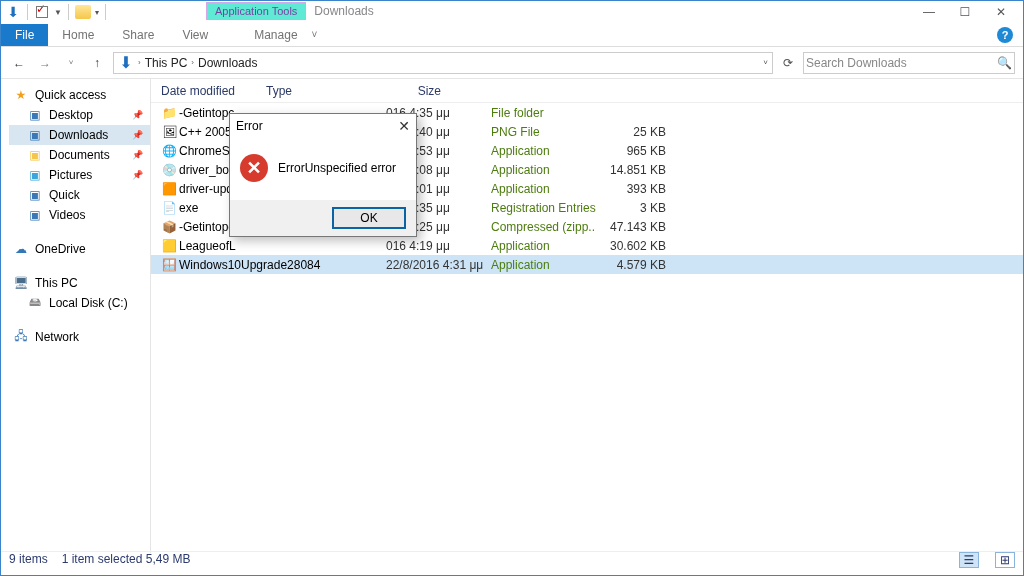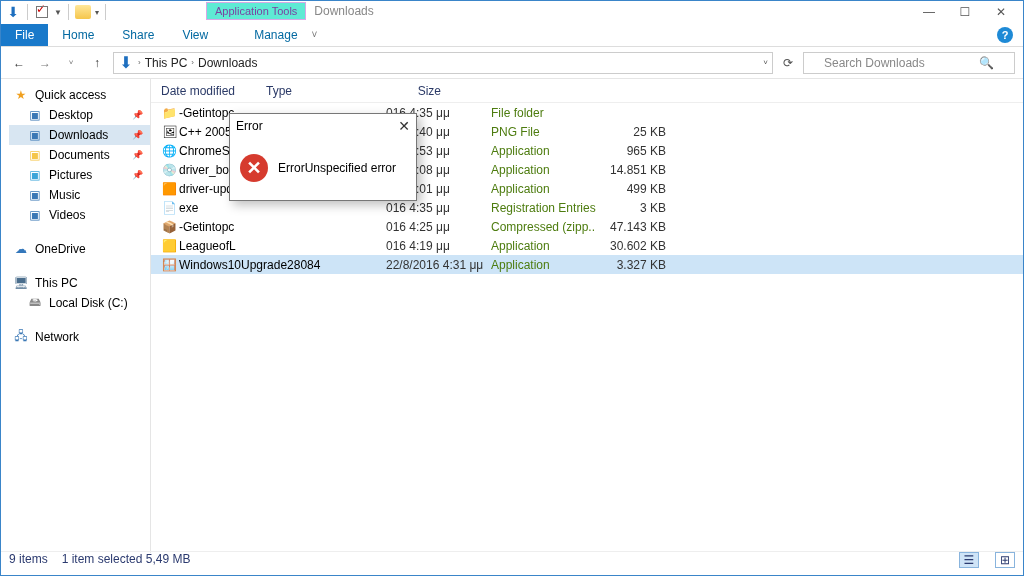--- a/index.html
+++ b/index.html
@@ -13,36 +13,36 @@
 .qat .chk::after { content:""; position:absolute; width:10px; height:10px; border:1px solid #777; top:2px; left:2px; }
 .qat .folder-ico { width:16px; height:14px; background:linear-gradient(#ffe79a,#f5c64b); border-radius:2px; }
 .qat .drop { font-size:8px; color:#555; }
 .ribbon-tabs-extra { position:absolute; top:1px; left:205px; display:flex; gap:8px; align-items:center; }
 .apptools { background:#5eead4; color:#7b3fa0; font-size:11px; padding:2px 8px; border:1px solid #d6a8e6; }
 .crumb-title { color:#888; font-size:12px; }
 .win-ctrls { position:absolute; right:4px; top:1px; display:flex; }
 .win-ctrls div { width:36px; height:20px; display:flex; align-items:center; justify-content:center; color:#555; }
 
 .ribbon { height:24px; display:flex; align-items:flex-end; border-bottom:1px solid #ddd; }
-.tab { padding:4px 14px; font-size:12px; color:#0369a1; cursor:default; }
+.tab { padding:4px 14px; font-size:12px; color:#737373; cursor:default; }
 .tab.file { background:#1979ca; color:#fff; }
 .help-ico { margin-left:auto; margin-right:10px; align-self:center; width:16px; height:16px; border-radius:50%; background:#1e8ad6; color:#fff; display:flex; align-items:center; justify-content:center; font-size:11px; font-weight:bold; }
 .chev { margin-right:4px; align-self:center; color:#777; font-size:10px; }
 
 .navbar { height:32px; display:flex; align-items:center; gap:6px; padding:0 8px; border-bottom:1px solid #e5e5e5; }
 .nav-arrow { width:20px; height:20px; display:flex; align-items:center; justify-content:center; color:#777; }
 .nav-arrow.enabled { color:#333; }
 .addr { flex:0 0 660px; height:22px; border:1px solid #ccc; display:flex; align-items:center; padding:0 4px; gap:4px; }
 .addr .ico { width:16px; height:16px; display:flex; align-items:center; justify-content:center; color:#1e6fbf; font-size:16px; }
 .addr .seg { color:#222; }
 .addr .caret { color:#666; font-size:8px; }
 .addr .spacer { flex:1; }
 .addr .drop2 { color:#555; font-size:8px; }
 .refresh { color:#555; width:18px; text-align:center; }
-.search { flex:1; height:22px; border:1px solid #ccc; display:flex; align-items:center; padding:0 20px; color:#888;gap:20px; }
+.search { flex:1; height:22px; border:1px solid #ccc; display:flex; align-items:center; padding:0 2px; color:#888;gap:20px; }
 .search .mag { margin-left:auto; color:#555; }
 
 .body { display:flex; height:474px; }
 .sidebar { width:150px; border-right:1px solid #e5e5e5; padding:6px 0 6px 8px; display:flex; flex-direction:column; gap:4px; }
 .sgroup { margin-bottom:10px; }
 .shead, .sitem { display:flex; align-items:center; gap:6px; height:20px; padding-left:4px; }
 .sitem { padding-left:18px; }
 .sitem.sel { background:#d8e6f2; }
 .pin { margin-left:auto; margin-right:6px; color:#7a7a7a; font-size:9px; }
 .sico { width:16px; height:14px; display:flex; align-items:center; justify-content:center; font-size:12px; }
@@ -150,21 +150,21 @@
             <span>Documents</span>
             <span class="pin">📌</span>
           </div>
           <div class="sitem">
             <span class="sico ico-pic">▣</span>
             <span>Pictures</span>
             <span class="pin">📌</span>
           </div>
           <div class="sitem">
             <span class="sico ico-music">▣</span>
-            <span>Music</span>
+            <span>Quick</span>
           </div>
           <div class="sitem">
             <span class="sico ico-vid">▣</span>
             <span>Videos</span>
           </div>
         </div>
     </div>
     <div class="sgroup">
         <div class="shead">
           <span class="sico ico-cloud">☁</span>
@@ -222,21 +222,21 @@
           <span class="c-name">driver_boo</span>
           <span class="c-date">016 7:08 μμ</span>
           <span class="c-type">Application</span>
           <span class="c-size">14.851 KB</span>
         </div>
         <div class="row">
           <span class="ficon">🟧</span>
           <span class="c-name">driver-upd</span>
           <span class="c-date">016 7:01 μμ</span>
           <span class="c-type">Application</span>
-          <span class="c-size">499 KB</span>
+          <span class="c-size">393 KB</span>
         </div>
         <div class="row">
           <span class="ficon">📄</span>
           <span class="c-name">exe</span>
           <span class="c-date">016 4:35 μμ</span>
           <span class="c-type">Registration Entries</span>
           <span class="c-size">3 KB</span>
         </div>
         <div class="row">
           <span class="ficon">📦</span>
@@ -250,21 +250,21 @@
           <span class="c-name">LeagueofL</span>
           <span class="c-date">016 4:19 μμ</span>
           <span class="c-type">Application</span>
           <span class="c-size">30.602 KB</span>
         </div>
         <div class="row sel">
           <span class="ficon">🪟</span>
           <span class="c-name">Windows10Upgrade28084</span>
           <span class="c-date">22/8/2016 4:31 μμ</span>
           <span class="c-type">Application</span>
-          <span class="c-size">3.327 KB</span>
+          <span class="c-size">4.579 KB</span>
         </div>
       </div>
   </div>
 </div>
 
 <div class="status">
   <span>9 items</span>
   <span>1 item selected  5,49 MB</span>
   <div class="viewbtn on">☰</div>
   <div class="viewbtn">⊞</div>
@@ -272,13 +272,16 @@
 
 <div class="dialog">
   <div class="dlg-title">
     <span>Error</span>
     <span class="x">✕</span>
   </div>
   <div class="dlg-body">
     <div class="dlg-err-ico">✕</div>
     <span>ErrorUnspecified error</span>
   </div>
+  <div class="dlg-foot">
+    <button class="dlg-ok">OK</button>
+  </div>
 </div>
 
 </body></html>

